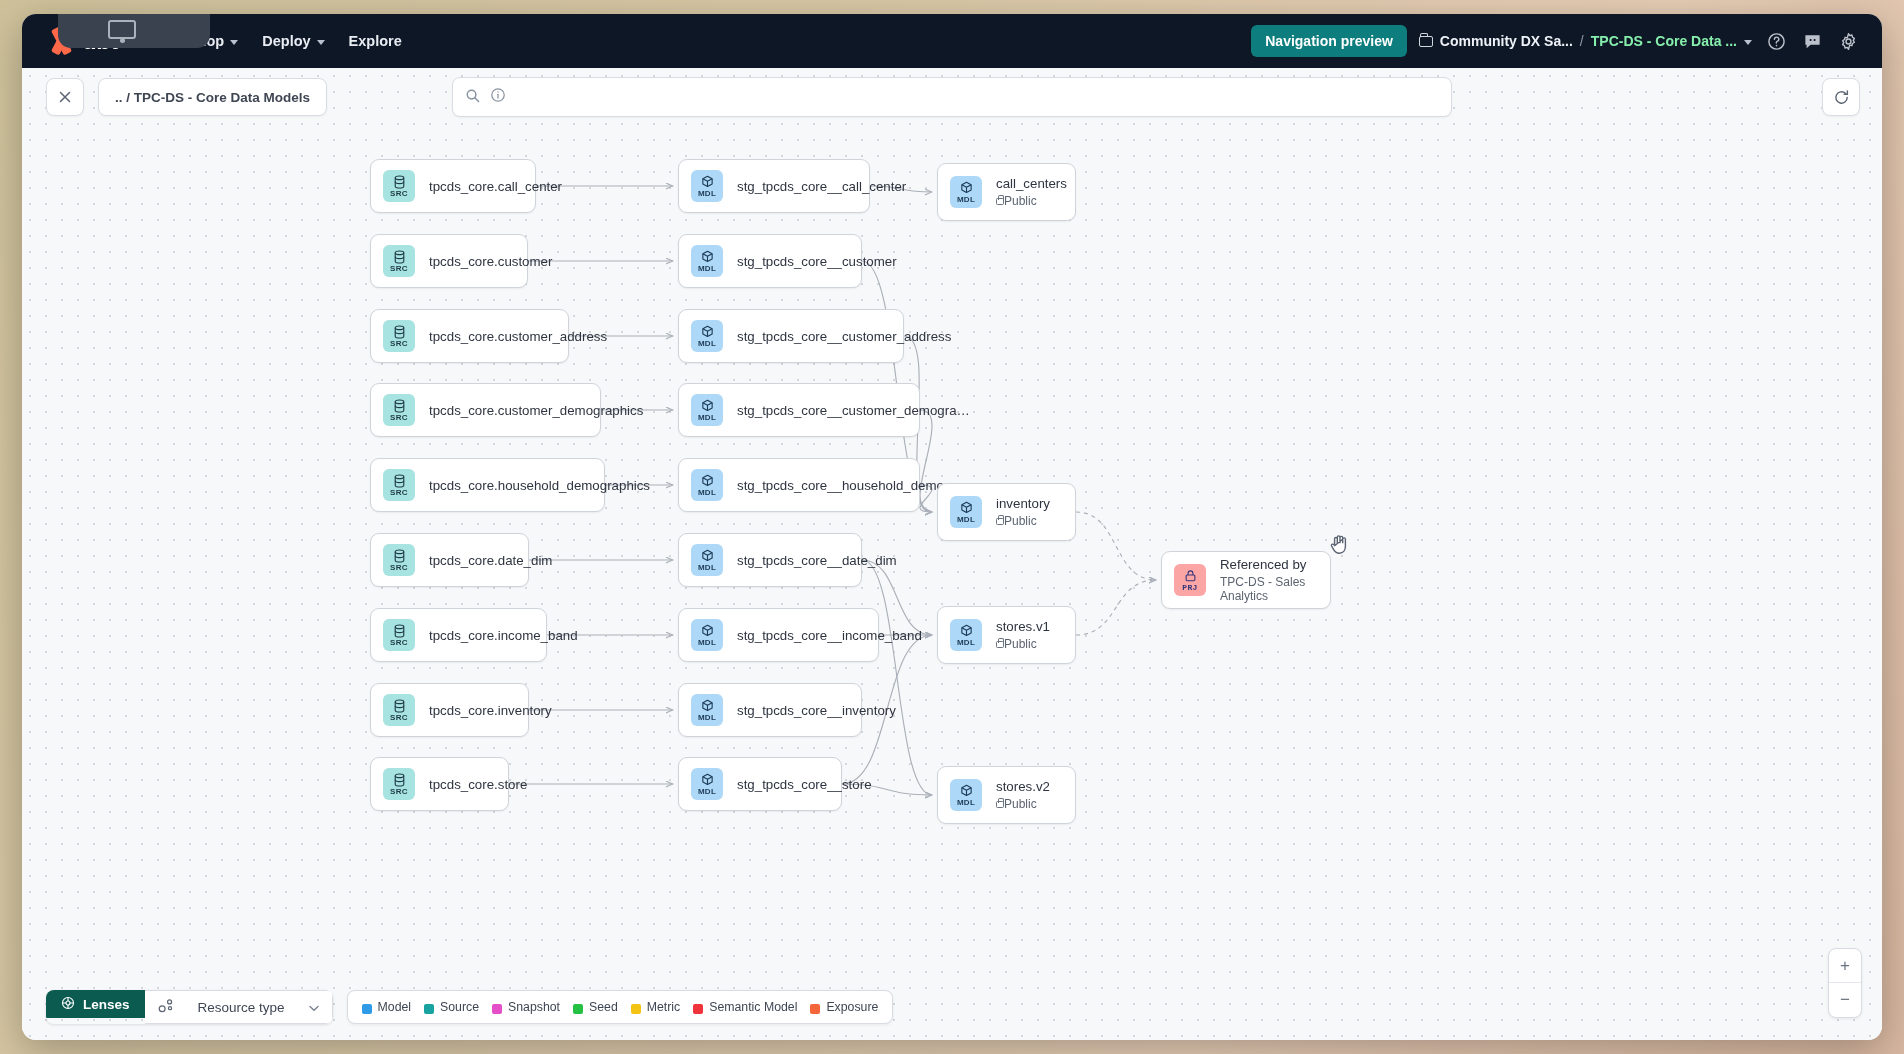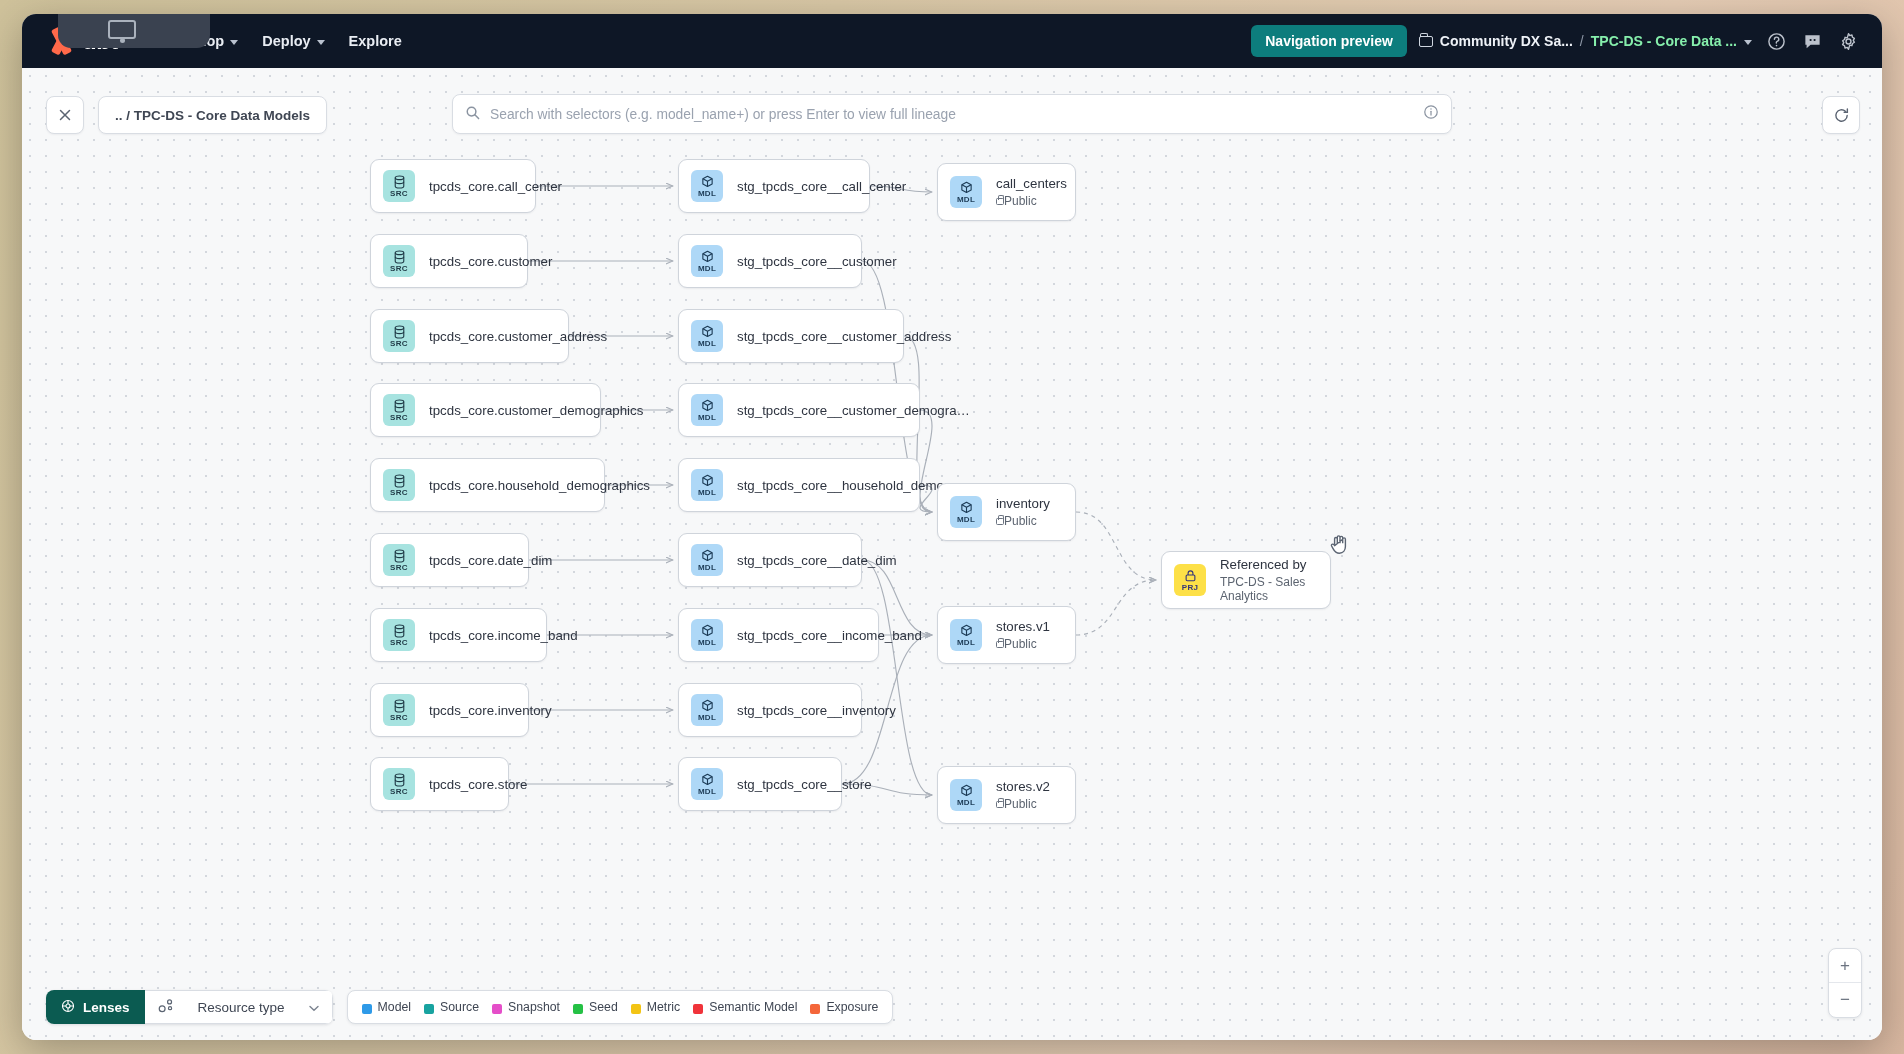--- a/index.html
+++ b/index.html
@@ -76,23 +76,22 @@
   #breadcrumb { display:flex; align-items:center; gap:7px; font-size:14px; font-weight:700; color:#eef2f7; white-space:nowrap;}
   #breadcrumb .sep { color:#8d97a6; font-weight:400; }
   #breadcrumb .proj { font-weight:700; color:#86efac;}
   .folder-icon { display:inline-block; width:14px;height:11px;border:1.4px solid #cfd6e0;border-radius:2px; position:relative;}
   .folder-icon:before{content:"";position:absolute;left:0;top:-3.5px;width:6px;height:3px;border:1.4px solid #cfd6e0;border-bottom:none;border-radius:2px 2px 0 0;}
   .icon-btn { width:24px;height:24px; display:flex;align-items:center;justify-content:center; cursor:pointer; opacity:.88;}
 
   
   #toolbar {
     position:absolute; left:0; top:54px; right:0; height: 58px;
-    display:flex; align-items:flex-end; padding: 0 22px 0 24px; gap: 14px;
+    display:flex; align-items:center; padding: 0 22px 0 24px; gap: 14px;
     z-index: 3;
-    margin-top: 8px;
   }
   .tb-btn {
     height: 38px; min-width:38px;
     background:#fff; border:1px solid #d9dde3; border-radius:8px;
     display:flex;align-items:center;justify-content:center; cursor:pointer;
     box-shadow: 0 1px 2px rgba(16,24,40,.05);
   }
   #crumb-chip {
     padding: 0 16px; font-size: 13.5px; font-weight:600; color:#3f4653; white-space:nowrap;
   }
@@ -135,37 +134,37 @@
   }
   .badge {
     width:32px; height:32px; border-radius:6px;
     display:flex; flex-direction:column; align-items:center; justify-content:center;
     flex: 0 0 32px; margin-right: 14px;
   }
   .badge .bi { line-height:1; }
   .badge .bl { font-size:8px; font-weight:700; letter-spacing:.3px; line-height:1; margin-top:1px; }
   .badge-src { background:#a7e3e0; color:#1f3a46;}
   .badge-mdl { background:#aed8f7; color:#1c3b56;}
-  .badge-prj { background:#fde047; color:#33357a;}
+  .badge-prj { background:#fca5a5; color:#33357a;font-family:Liberation Mono, monospace;}
   .node-text { display:flex; flex-direction:column; justify-content:center; min-width:0;}
   .node-title { font-size:13.3px; color:#2e3440; white-space:nowrap; }
   .node-sub { font-size:12px; color:#5c6470; display:flex; align-items:center; margin-top:3px;}
   .node-sub .lock { display:inline-block; width:8px;height:7px;border:1.2px solid #6b7380;border-radius:1.5px; position:relative;}
   .node-sub .lock:before{content:"";position:absolute;left:1.4px;top:-3.6px;width:3.6px;height:3.6px;border:1.2px solid #6b7380;border-bottom:none;border-radius:2px 2px 0 0;}
   .node.two-line { padding-top:0; }
 
   
   #bottombar {
     position:absolute; left: 24px; bottom: 16px;
     display:flex; align-items:center; gap: 14px; z-index: 6;
   }
   #lenses-group { display:flex; border-radius:8px; overflow:hidden; box-shadow:0 1px 3px rgba(16,24,40,.12); }
   #lenses-btn {
     background:#0b5b51; color:#fff; font-size:13.5px; font-weight:600;
-    padding: 0 15px; height:34px; display:flex;align-items:center;gap:8px;cursor:pointer;
+    padding: 0 15px; height:28px; display:flex;align-items:center;gap:8px;cursor:pointer;
   }
   #restype-btn {
     background:#fff; color:#3f4653; font-size:13.5px; font-weight:500;
     padding: 0 13px; height:34px; display:flex;align-items:center;gap:24px;cursor:pointer;
     border:1px solid #d9dde3; border-left:none;
   }
   #legend {
     background:#fff; border:1px solid #d9dde3; border-radius:8px;
     height:34px; display:flex; align-items:center; gap:13px; padding: 0 14px;
     box-shadow:0 1px 3px rgba(16,24,40,.07);
@@ -604,21 +603,20 @@
         <span>.. / TPC-DS - Core Data Models</span>
       </div>
 
       <div id="searchwrap">
         <span>
           <svg width="15" height="15" viewBox="0 0 16 16" fill="none" stroke="#8b94a1" stroke-width="1.6">
             <circle cx="7" cy="7" r="4.6"></circle>
               <path d="M10.5 10.5l4 4" stroke-linecap="round"></path>
           </svg>
         </span>
-        <input type="text" placeholder="Search with selectors (e.g. model_name+) or press Enter to view full lineage" style="">
         <span>
           <svg width="16" height="16" viewBox="0 0 18 18" fill="none" stroke="#8b94a1" stroke-width="1.4">
             <circle cx="9" cy="9" r="7"></circle>
             <path d="M9 8.2v4.3" stroke-linecap="round"></path>
             <circle cx="9" cy="5.7" r=".8" fill="#8b94a1" stroke="none"></circle>
           </svg>
         </span>
       </div>
 
       <div class="tb-btn" id="refresh-btn">

